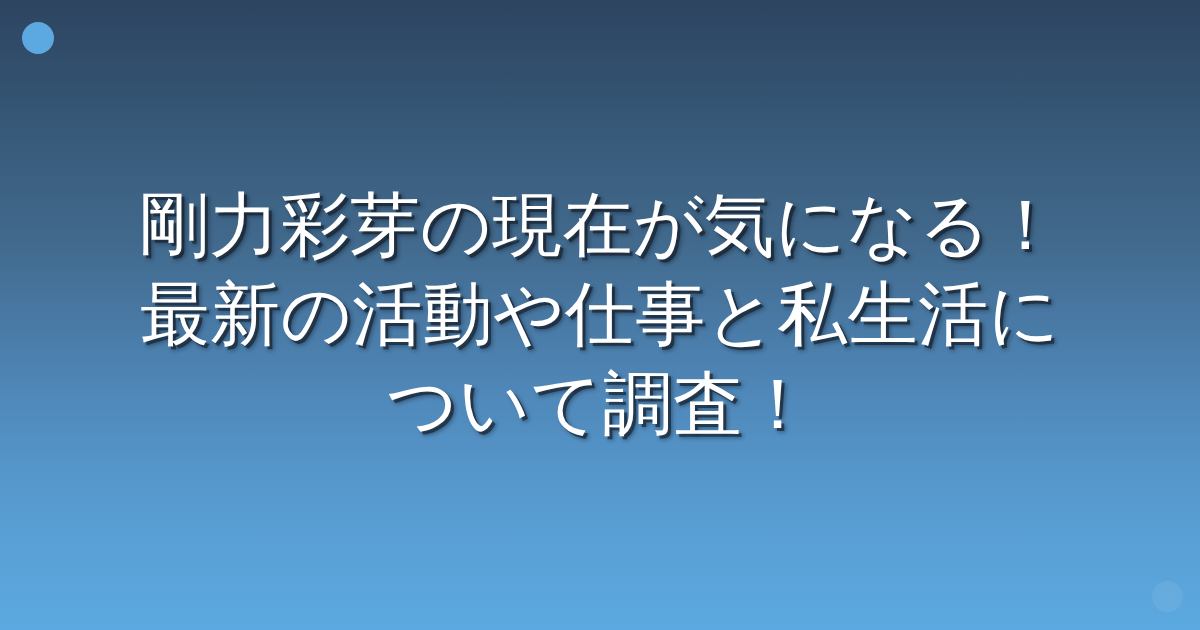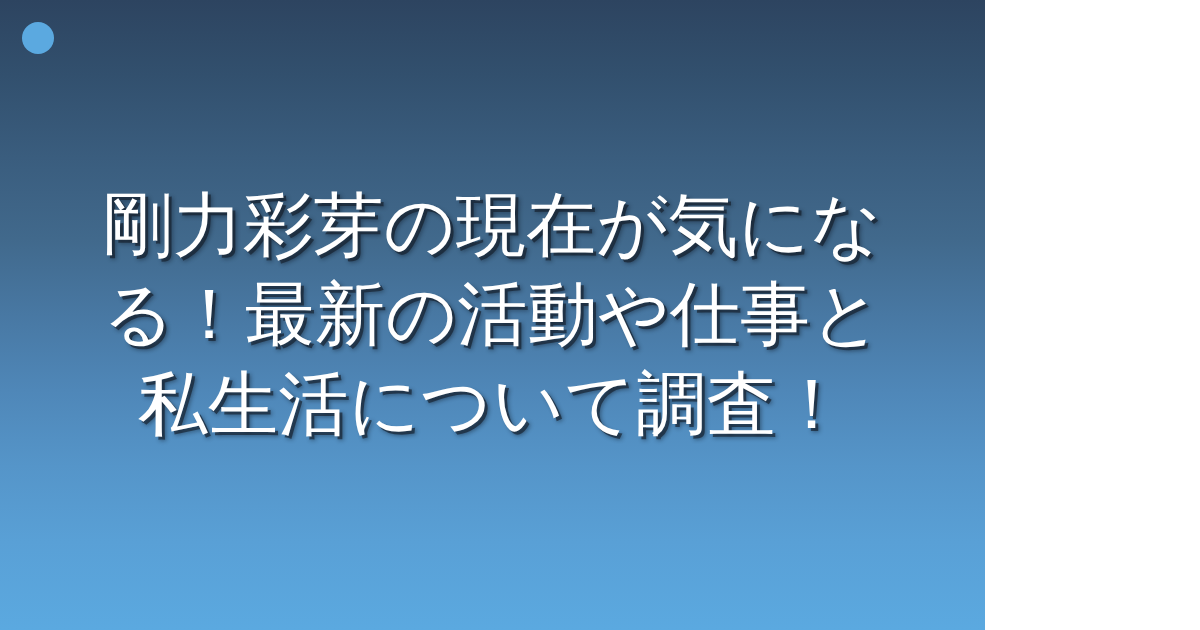--- a/index.html
+++ b/index.html
@@ -4,21 +4,21 @@
 <title>OGP Card</title>
 <style>
   html, body {
     margin: 0;
     padding: 0;
     background: #ffffff;
   }
 
   .og-card {
     position: relative;
-    width: 985px;
+    width: 1200px;
     height: 630px;
     overflow: hidden;
     background: linear-gradient(
       to bottom,
       #2d4460 0%,
       #32506e 12%,
       #3a5d7e 25%,
       #41698c 38%,
       #4878a3 50%,
       #4f87b8 62%,

